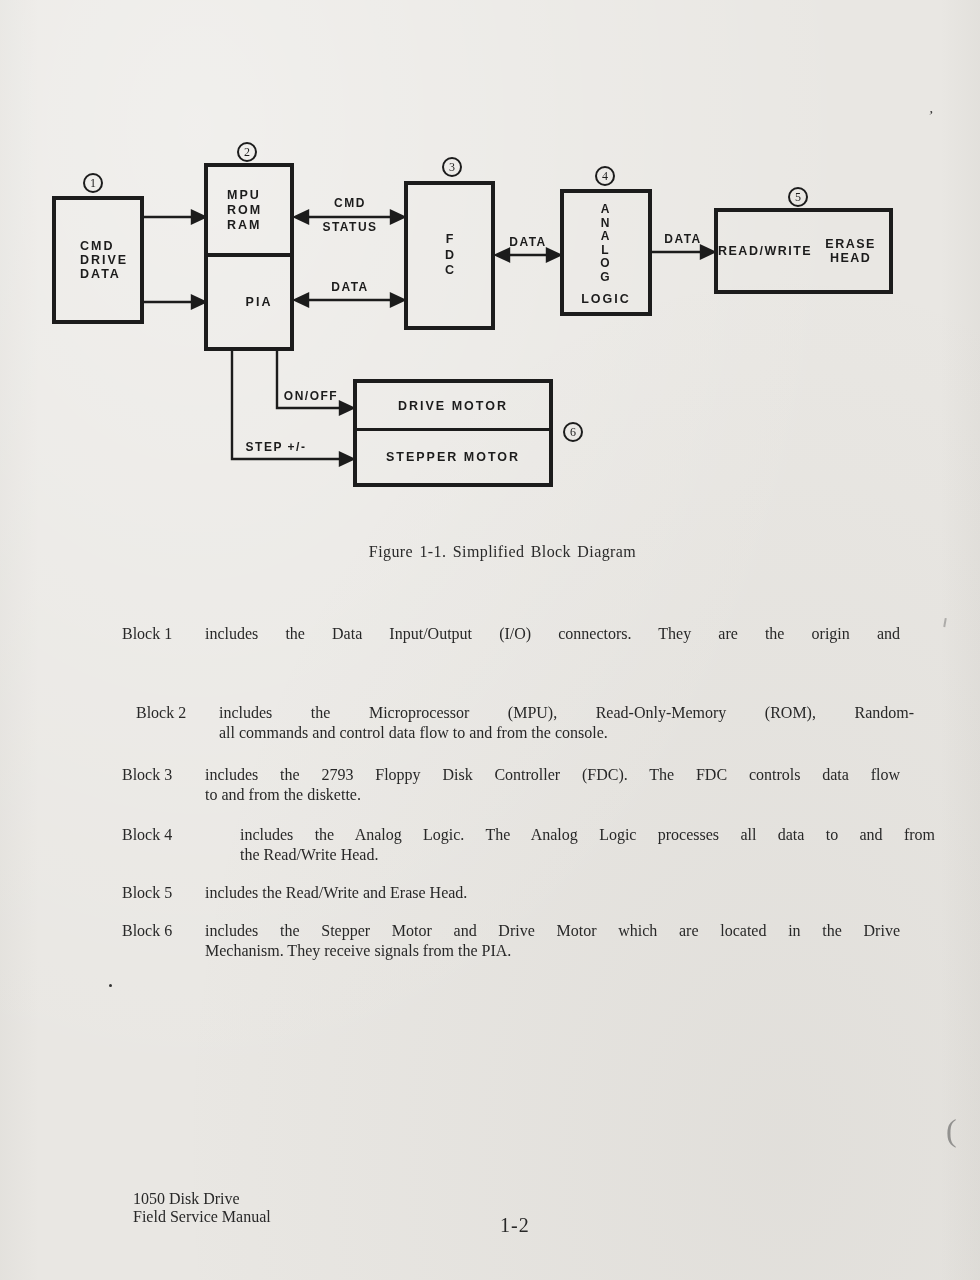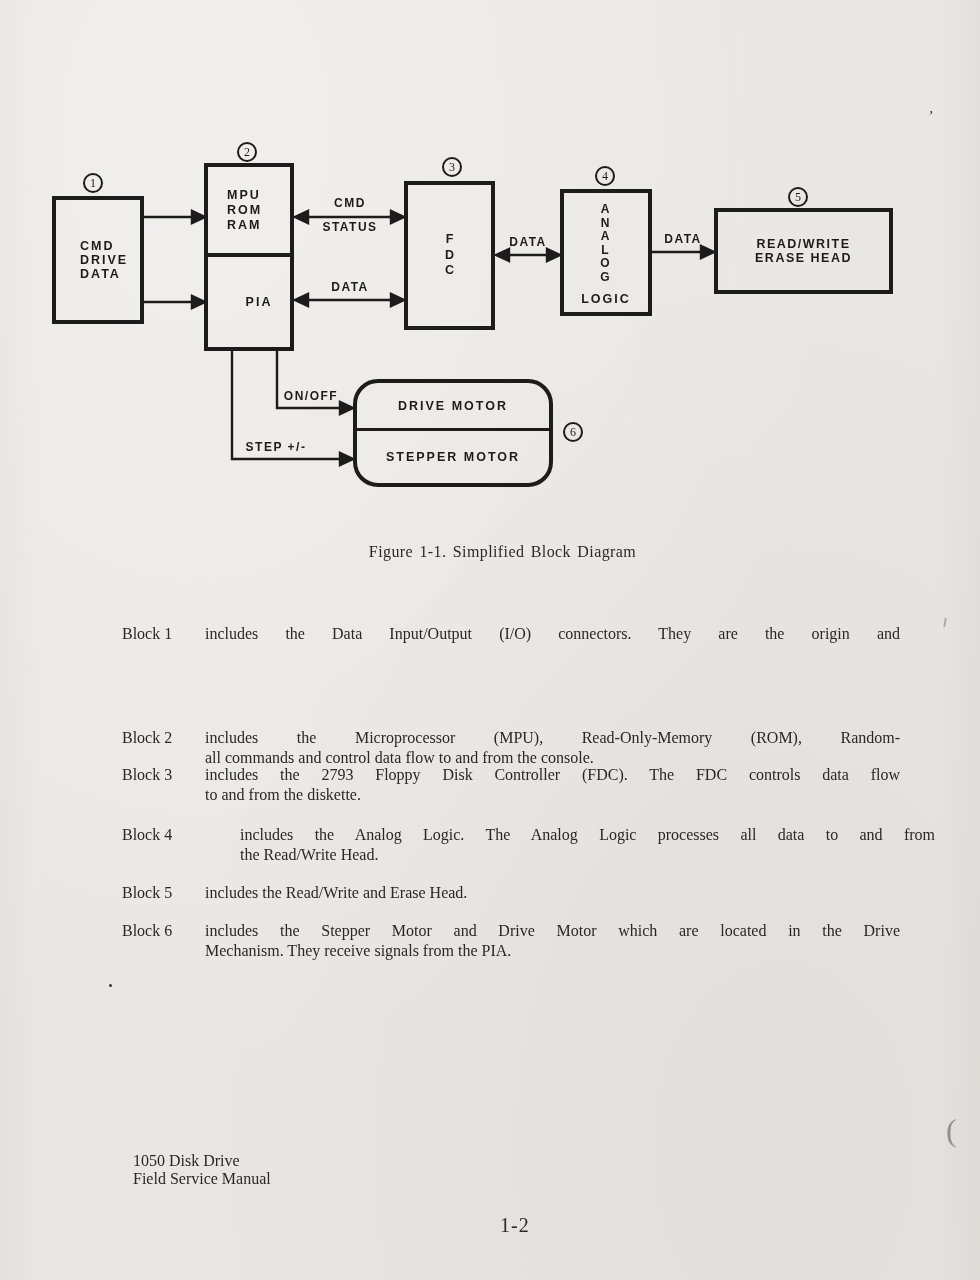--- a/index.html
+++ b/index.html
@@ -24,42 +24,42 @@
   .b2top{height:86px; border-bottom:4px solid #1c1c1c; display:flex; align-items:center;}
   .b2top .dtext{margin-left:19px; line-height:15px;}
   .b2bot{flex:1; display:flex; align-items:center; justify-content:center;padding-left:20px;}
   .b3{left:404px; top:181px; width:91px; height:149px; display:flex; flex-direction:column;
       align-items:center; justify-content:center;}
   .b3 .dtext{line-height:15.5px; letter-spacing:0; text-align:center;}
   .b4{left:560px; top:189px; width:92px; height:127px;}
   .b4col{position:absolute; left:0; right:0; top:10px; text-align:center; line-height:13.5px;
          font-size:12px;}
   .b4logic{position:absolute; left:0; right:0; bottom:6px; text-align:center;}
-  .b5{left:714px; top:208px; width:179px; height:86px; display:flex; flex-direction:column;
+  .b5{left:714px; top:208px; width:179px; height:86px; display:flex; 
       align-items:center; justify-content:center;}
   .b5 .dtext{line-height:14px; letter-spacing:1.5px; text-align:center;}
-  .b6{left:353px; top:379px; width:200px; height:108px; display:flex; flex-direction:column;border-radius:25px;}
+  .b6{left:353px; top:379px; width:200px; height:108px; display:flex; flex-direction:column;}
   .b6top{height:45px; border-bottom:3px solid #1c1c1c; display:flex; align-items:center; justify-content:center;}
   .b6bot{flex:1; display:flex; align-items:center; justify-content:center;}
   .circ{position:absolute; width:20px; height:20px; border:2px solid #1c1c1c; border-radius:50%;
         box-sizing:border-box; display:flex; align-items:center; justify-content:center;
         font-family:"Liberation Serif", serif; font-size:12px; color:#1c1c1c;}
   .sig{position:absolute; font-family:"Liberation Sans", sans-serif; font-weight:700;
        font-size:12px; letter-spacing:1.5px; color:#1c1c1c; text-align:center;}
   
   .caption{position:absolute; left:0; top:543px; width:1005px; text-align:center;
            font-size:16px; letter-spacing:0.4px; word-spacing:2px; color:#2a2a2a;}
   
   .para{position:absolute; left:122px; width:780px; display:flex; font-size:16px;}
   .plabel{width:83px; flex:0 0 83px; line-height:20px;}
   .ptext{width:695px; flex:0 0 695px;}
   .jline{line-height:20px; text-align:justify; text-align-last:justify;}
   .lline{line-height:20px; text-align:left;}
   
-  .footer{position:absolute; left:133px; top:1152px; font-size:16px; line-height:18px;}
+  .footer{position:absolute; left:133px; top:1190px; font-size:16px; line-height:18px;}
   .pagenum{position:absolute; left:500px; top:1214px; font-size:20px; letter-spacing:1px;}
   
   .art-apostrophe{position:absolute; left:928px; top:108px; font-size:15px; color:#3a3a3a;
                   transform:rotate(8deg);}
   .art-slash{position:absolute; left:944px; top:618px; width:1.5px; height:9px;
              background:rgba(70,70,70,0.35); transform:rotate(10deg);}
   .art-paren{position:absolute; left:946px; top:1112px; font-size:32px; font-weight:400;
              color:rgba(80,80,80,0.55); font-family:"Liberation Serif", serif;}
   .art-dot{position:absolute; left:109px; top:984px; width:3px; height:3px; border-radius:50%;
            background:#333;}
@@ -173,21 +173,21 @@
 
   <div class="caption">Figure 1-1. Simplified Block Diagram</div>
 
   <div class="para" style="top:624px;">
     <div class="plabel">Block 1</div>
     <div class="ptext">
       <div class="jline">includes the Data Input/Output (I/O) connectors.  They are the origin and</div>
     </div>
   </div>
 
-  <div class="para" style="top:728px;">
+  <div class="para" style="top:703px;margin-left:14px;">
     <div class="plabel">Block 2</div>
     <div class="ptext">
       <div class="jline">includes the Microprocessor (MPU), Read-Only-Memory (ROM), Random-</div>
       <div class="lline">all commands and control data flow to and from the console.</div>
     </div>
   </div>
 
   <div class="para" style="top:765px;">
     <div class="plabel">Block 3</div>
     <div class="ptext">

